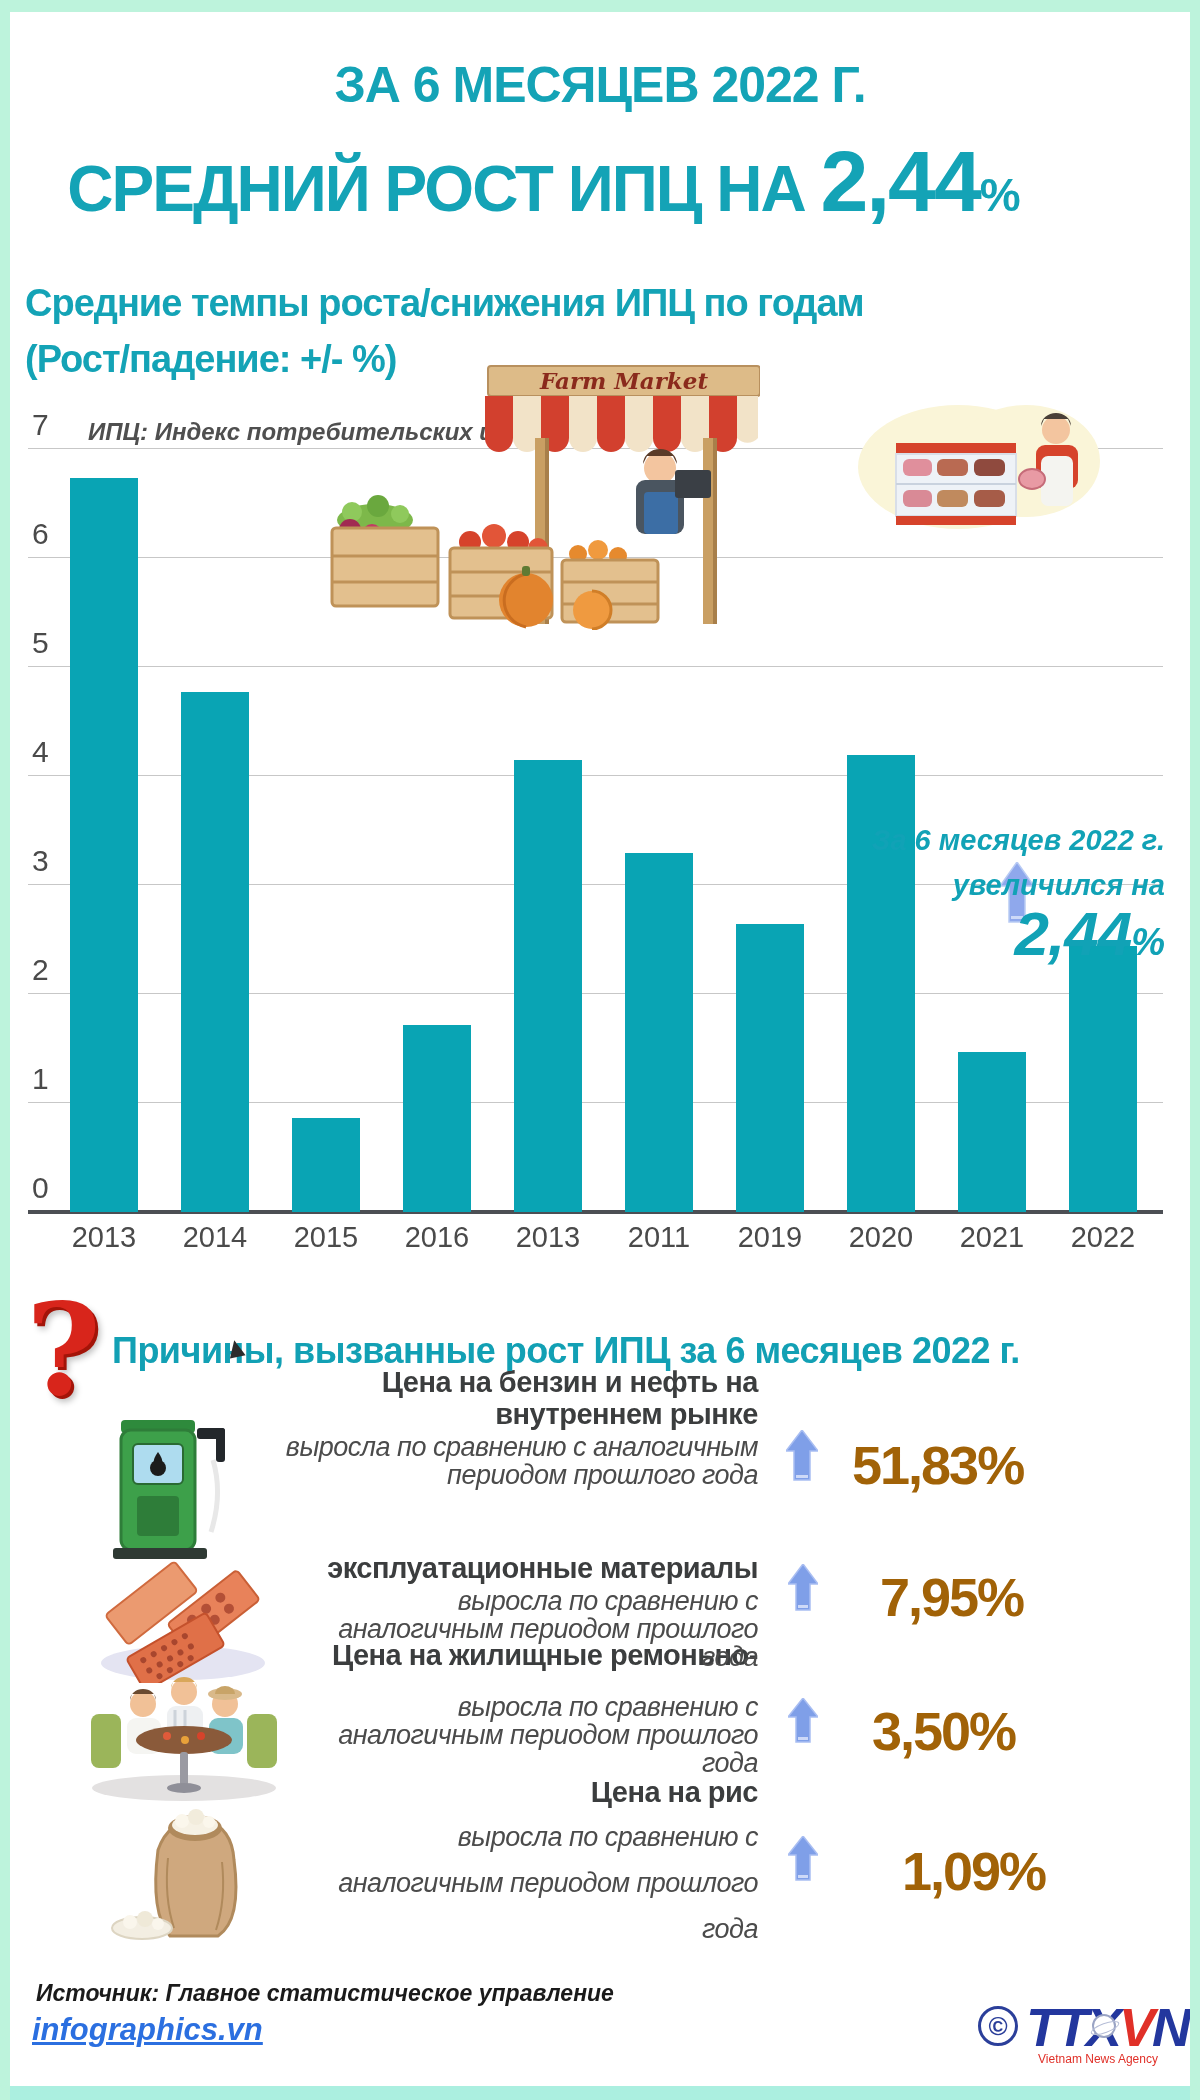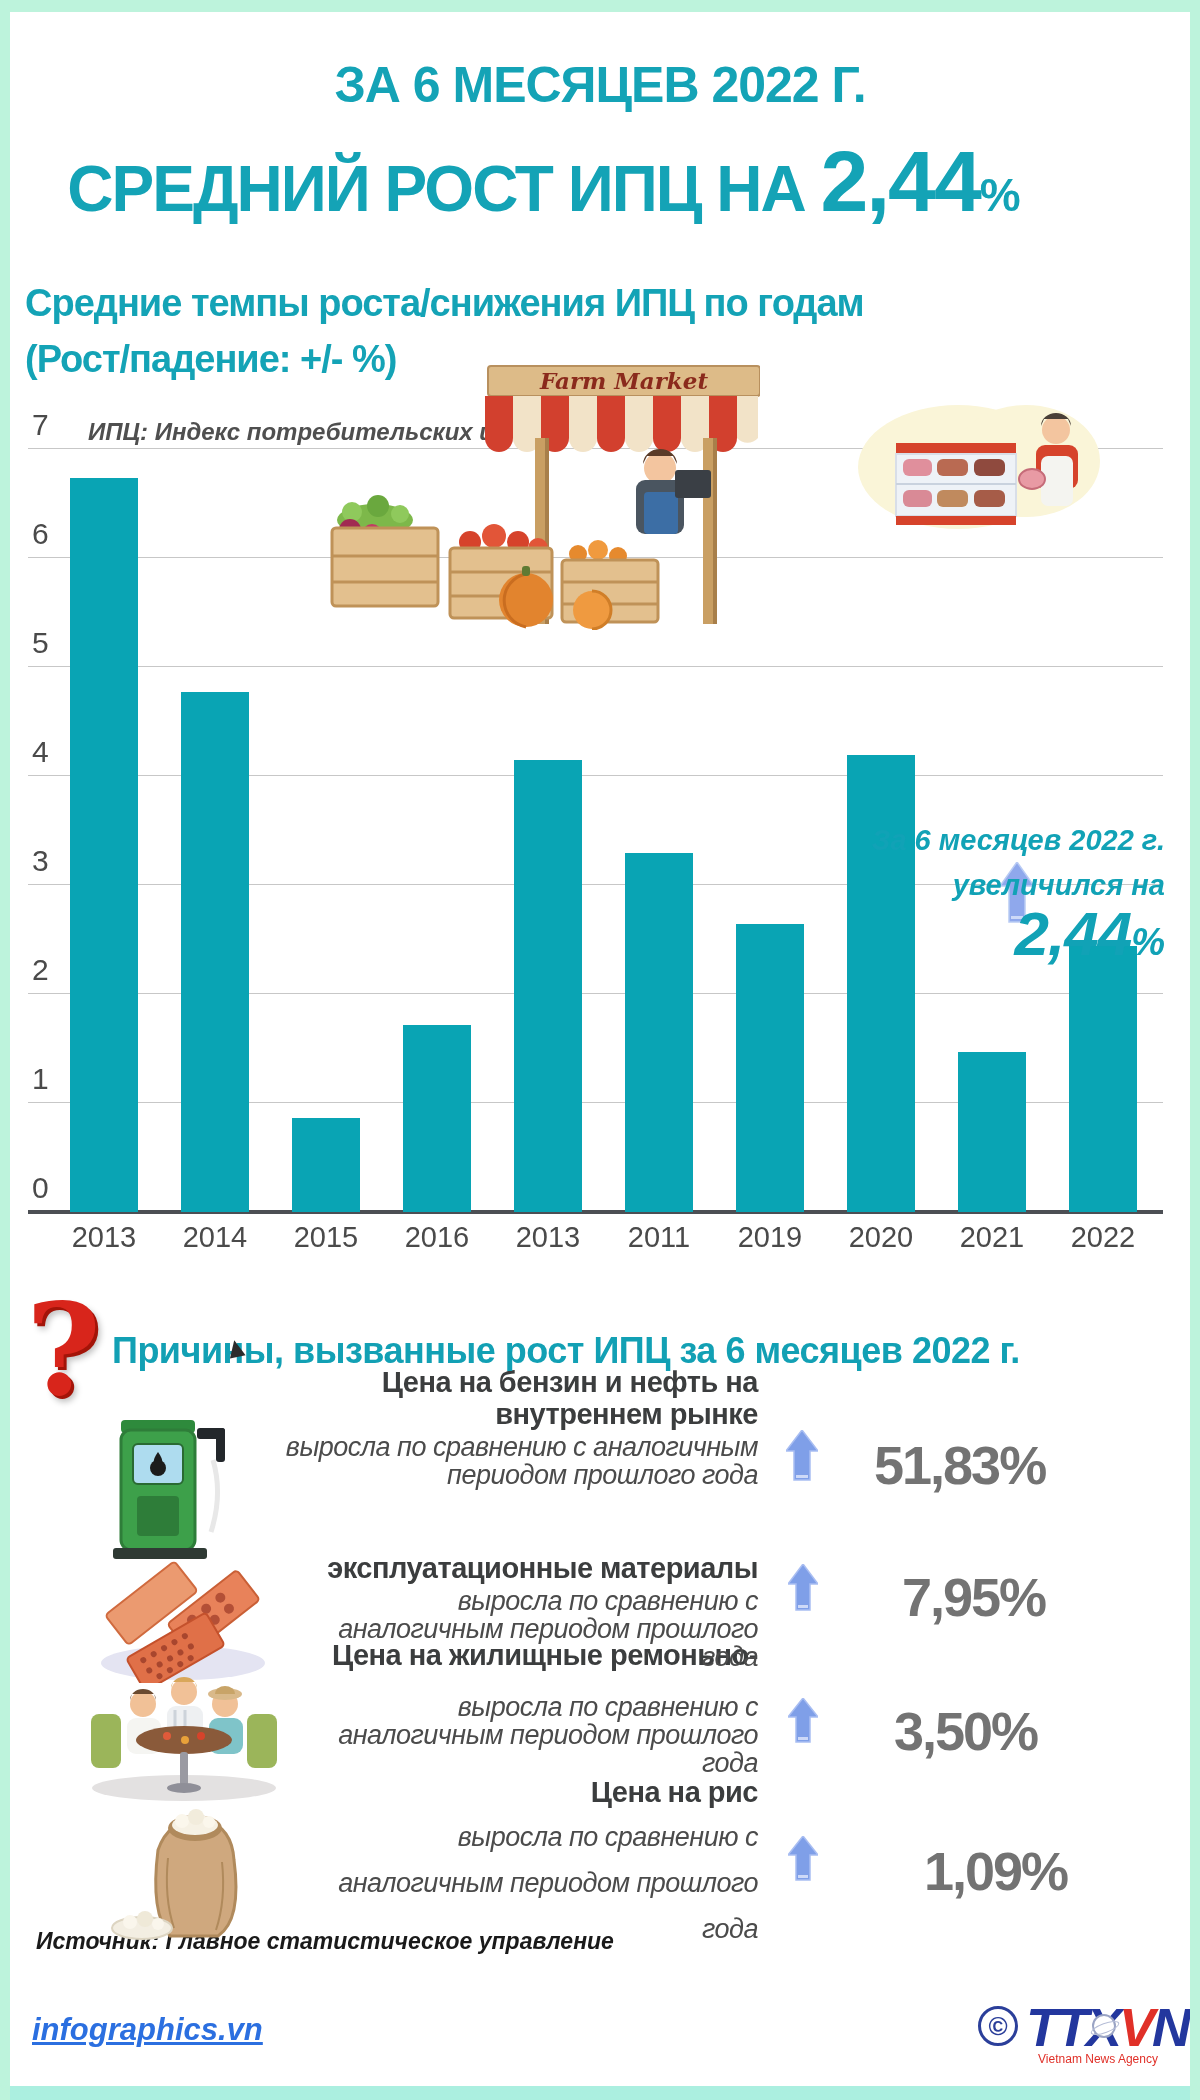--- a/index.html
+++ b/index.html
@@ -38,24 +38,24 @@
   .annot-arrow{left:1000px;top:862px;z-index:5;}
   
   .illus{z-index:5;}
   
   .qmark{left:26px;top:1285px;font-family:"DejaVu Serif",serif;font-size:128px;line-height:128px;font-weight:bold;color:#d8251b;text-shadow:3px 3px 0 #a31408,5px 6px 6px rgba(0,0,0,0.25);z-index:6;}
   .causes-h{left:112px;top:1330px;font-size:36px;font-weight:bold;color:#12a0b4;letter-spacing:-0.5px;z-index:6;}
   .cursor-art{left:228px;top:1340px;width:0;height:0;border-left:8px solid transparent;border-right:8px solid transparent;border-bottom:17px solid #2c2c2c;transform:rotate(-12deg);z-index:7;}
   .cline{position:absolute;right:442px;white-space:nowrap;text-align:right;}
   .ct{font-size:29px;font-weight:bold;color:#3b3d3e;letter-spacing:-0.5px;}
   .cd{font-size:27px;font-style:italic;color:#4b4b4b;letter-spacing:-0.5px;}
-  .cval{position:absolute;font-size:54px;font-weight:bold;color:#737373;letter-spacing:-2px;white-space:nowrap;margin-left:22px;}
+  .cval{position:absolute;font-size:54px;font-weight:bold;color:#a16207;letter-spacing:-2px;white-space:nowrap;}
   .uparrow{position:absolute;}
   
-  .source{left:36px;top:1928px;font-size:23px;font-weight:bold;font-style:italic;color:#1a1a1a;}
+  .source{left:36px;top:1980px;font-size:23px;font-weight:bold;font-style:italic;color:#1a1a1a;}
   .site{left:32px;top:2012px;font-size:31px;font-weight:bold;font-style:italic;color:#2b6fe0;text-decoration:underline;}
   .copy{left:978px;top:2006px;width:40px;height:40px;border:3px solid #2b3f9a;border-radius:50%;color:#2b3f9a;font-size:26px;font-weight:bold;text-align:center;line-height:34px;}
   .ttx{left:1026px;top:1996px;font-size:54px;font-style:italic;font-weight:bold;letter-spacing:-3px;color:#23379e;white-space:nowrap;}
   .ttx .red{color:#e03028;}
   .globe{left:1092px;top:2014px;width:24px;height:24px;border-radius:50%;background:#ffffff;border:2px solid #9aa4c4;z-index:8;}
   .globe:after{content:"";position:absolute;left:-4px;top:7px;width:28px;height:8px;border:1px solid #b4bcd6;border-radius:50%;transform:rotate(-20deg);}
   .agency{left:998px;top:2052px;width:200px;text-align:center;font-size:12px;font-weight:normal;color:#e03028;}
 </style>
 </head>
 <body>

